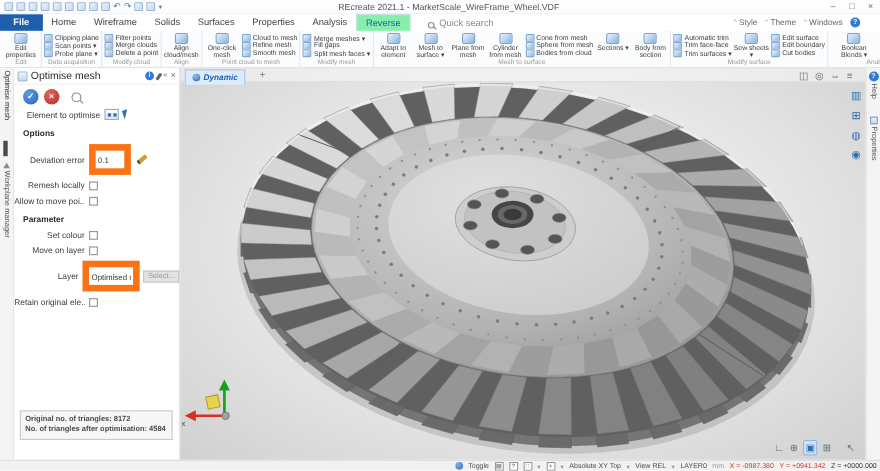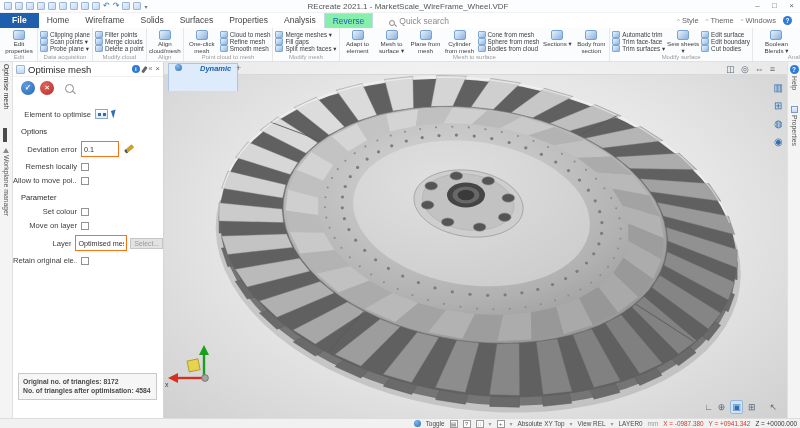--- a/index.html
+++ b/index.html
@@ -17,21 +17,21 @@
 .winctl span{width:17px;text-align:center;font-size:8px;color:#666;line-height:12px}
 
 
 .tabrow{height:15px;display:flex;align-items:center;background:#fff;font-size:8.5px;color:#444;position:relative}
 .mtab{padding:0 8px;height:15px;line-height:15px;white-space:nowrap}
 .mtab.file{background:#1f5fae;color:#fff;padding:0 12px;font-weight:bold}
 .mtab.active{background:#86efac;color:#1f5fae;border:1px solid #c6d7ee;border-bottom:none}
 .qsearch{display:flex;align-items:flex-end;gap:4px;color:#8a8a8a;margin-left:16px}
 .mag{width:6px;height:6px;border:1.2px solid #8a8a8a;border-radius:50%;position:relative;flex:none}
 .mag::after{content:"";position:absolute;width:3px;height:1.2px;background:#8a8a8a;transform:rotate(45deg);right:-2.6px;bottom:-1.4px}
-.trright{margin-left:auto;display:flex;align-items:center;gap:7px;font-size:7.5px;color:#666;padding-right:8px}
+.trright{margin-left:auto;display:flex;align-items:center;gap:7px;font-size:7.5px;color:#666;padding-right:18px}
 .trit{display:flex;align-items:center;gap:2px}
 .caret{color:#9a9a9a;font-size:6px}
 .helpq{width:9px;height:9px;border-radius:50%;background:#2e7ad4;color:#fff;font-size:6.5px;font-weight:bold;text-align:center;line-height:9px}
 
 
 .ribbon{height:34px;display:flex;background:#fbfcfe;border-bottom:1px solid #e2e2e2;font-size:6.3px;color:#3d3d3d;overflow:hidden;padding-left:1px}
 .rgroup{display:flex;flex-direction:column;border-right:1px solid #e7e7e7;padding:1px 2px 0;flex:none}
 .rbody{display:flex;align-items:stretch;gap:2px;height:24px}
 .rlabel{text-align:center;font-size:6px;color:#9b9b9b;height:9px;line-height:9px;white-space:nowrap}
 .rbig{width:32px;display:flex;flex-direction:column;align-items:center;gap:1px;padding-top:1px;cursor:default}
@@ -60,36 +60,36 @@
 .hcol{font-size:7px;color:#777;line-height:8px}
 .hclose{font-size:8px;color:#666;line-height:8px}
 .pact{display:flex;align-items:center;gap:5px;padding:4px 0 0 8px}
 .pcirc{width:14px;height:14px;border-radius:50%;color:#fff;font-size:8px;text-align:center;line-height:14px;font-weight:bold}
 .pcirc.ok{background:radial-gradient(circle at 35% 30%,#5d9be4,#2766b4)}
 .pcirc.cancel{background:radial-gradient(circle at 35% 30%,#e4635d,#b42d27)}
 .pprev{width:9px;height:9px;border:1.4px solid #8a8a8a;border-radius:50%;position:relative;margin-left:6px}
 .pprev::after{content:"";position:absolute;width:4px;height:1.4px;background:#8a8a8a;transform:rotate(45deg);right:-3px;bottom:-1.6px}
 .prow{display:flex;align-items:center;margin-top:5px}
 .plabel{width:64px;text-align:right;margin-right:4px;color:#3c3c3c;white-space:nowrap;overflow:hidden}
-.psec{font-weight:normal;color:#2b2b2b;margin:8px 0 0 8px}
+.psec{font-weight:bold;color:#2b2b2b;margin:8px 0 0 8px}
 .cb{width:8px;height:8px;border:1px solid #939393;background:#fff;flex:none}
-.tin{height:16px;border:1px solid #f97316;background:#fff;font-size:7.2px;padding:0 2px;font-family:"Liberation Sans",sans-serif;color:#333}
+.tin{height:28px;border:6px solid #f97316;background:#fff;font-size:7.2px;padding:0 2px;font-family:"Liberation Sans",sans-serif;color:#333}
 .tin.dev{width:38px}
 .tin.layer{width:52px}
 .pencil{width:10px;height:3.5px;background:linear-gradient(90deg,#555 20%,#c9a227 20%);transform:rotate(-40deg);border-radius:1px;margin-left:5px}
 .btn-dis{height:11px;background:#e2e2e2;border:1px solid #c6c6c6;color:#9a9a9a;font-size:6.8px;line-height:9px;padding:0 3px;margin-left:3px}
 .selgrid{width:13px;height:10px;border:1px solid #8fa8c8;background:linear-gradient(#fff,#dfe9f6);position:relative}
 .selgrid::after{content:"";position:absolute;left:2px;top:3px;width:3px;height:3px;background:#2f6fb2;box-shadow:5px 0 0 #2f6fb2}
 .pcursor{width:0;height:0;border-top:8px solid #2f6fb2;border-right:5px solid transparent;transform:rotate(-18deg);margin-left:4px}
 .pinfo{position:absolute;left:5px;right:6px;bottom:18px;background:#f6f6f6;border:1px solid #c9c9c9;padding:3px 4px;font-size:6.8px;font-weight:bold;color:#4a4a4a;line-height:1.4}
 
 
 .viewport{flex:1;position:relative;background:radial-gradient(ellipse at 50% 45%,#f5f5f5 0%,#e6e6e6 55%,#d0d0d0 100%);overflow:hidden}
 .vptabbar{position:absolute;top:0;left:0;right:0;height:13px;border-bottom:1px solid #d8d8d8;background:rgba(250,250,250,.55)}
-.vptab{position:absolute;left:4px;top:1px;height:28px;display:flex;align-items:flex-start;gap:18px;padding:0 6px;background:#ddebfa;border:1px solid #a9c6e8;border-bottom:none;color:#1f5fae;font-weight:bold;font-style:italic;font-size:7.5px}
+.vptab{position:absolute;left:4px;top:1px;height:14px;display:flex;align-items:center;gap:3px;padding:0 6px;background:#ddebfa;border:1px solid #a9c6e8;border-bottom:none;color:#1f5fae;font-weight:bold;font-style:italic;font-size:7.5px}
 .vpdot{width:7px;height:7px;border-radius:50%;background:radial-gradient(circle at 35% 30%,#8cbcec,#2d6db8)}
 .vpadd{position:absolute;left:72px;top:1px;font-size:9px;color:#777}
 .vp-topicons{position:absolute;top:2px;right:12px;display:flex;gap:6px;color:#5d6b7a;font-size:9px;line-height:10px}
 .vp-sideicons{position:absolute;top:20px;right:4px;display:flex;flex-direction:column;gap:7px;color:#2f6fb2;font-size:10px;text-align:center;line-height:11px}
 .vp-bricons{position:absolute;bottom:4px;right:10px;display:flex;gap:5px;align-items:center;font-size:9px;color:#5d6b7a;line-height:12px}
 .bric.active{background:#cfe2f6;border:1px solid #93b7dd;border-radius:2px;padding:0 1px;color:#2f6fb2}
 .bric.pointer{margin-left:9px}
 #wheel-svg{position:absolute;left:0;top:13px}
 .triad{position:absolute;left:0;top:276px}
 
@@ -390,21 +390,21 @@
         <span class="hpin"></span>
         <span class="hcol">«</span>
         <span class="hclose">×</span>
       </div>
       <div class="pact">
         <span class="pcirc ok">✓</span>
         <span class="pcirc cancel">×</span>
         <span class="pprev"></span>
       </div>
 
-      <div class="prow" style="margin-top:14px">
+      <div class="prow" style="margin-top:4px">
         <span class="plabel" style="width:78px">Element to optimise</span>
         <span class="selgrid"></span>
         <span class="pcursor"></span>
       </div>
 
       <div class="psec">Options</div>
 
       <div class="prow">
         <span class="plabel">Deviation error</span>
         <input class="tin dev" value="0.1" style="">

